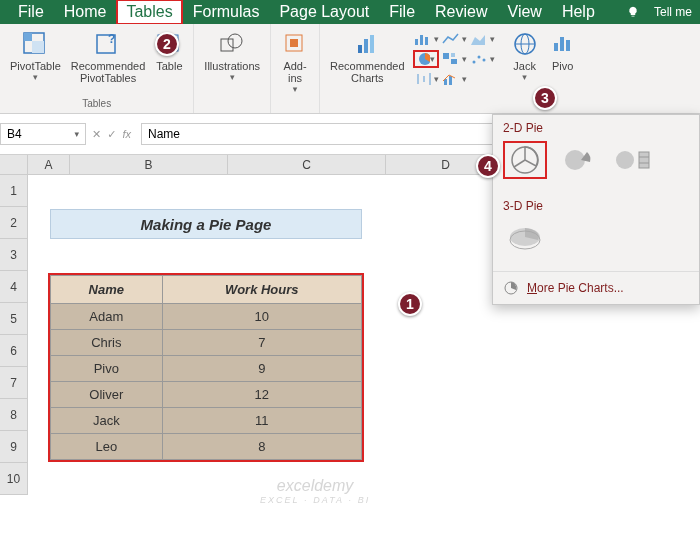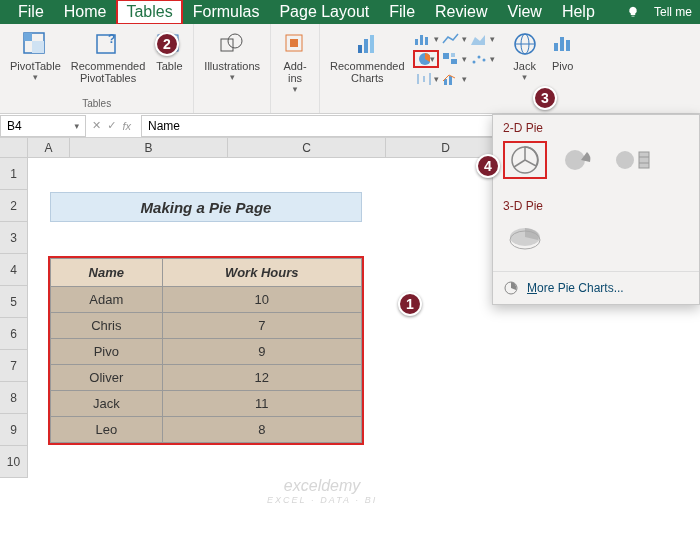--- a/index.html
+++ b/index.html
@@ -16,21 +16,21 @@
 .rgroup .icons { display: flex; gap: 2px; flex: 1; align-items: flex-start; }
 .rbtn { display: flex; flex-direction: column; align-items: center; font-size: 11px; color: #444; padding: 2px 4px; cursor: pointer; }
 .rbtn .ic { width: 28px; height: 28px; display: flex; align-items: center; justify-content: center; margin-bottom: 2px; }
 .rgroup .glabel { font-size: 10px; color: #666; padding-top: 2px; }
 
 .smallchart-row { display: flex; gap: 2px; flex-wrap: wrap; width: 90px; }
 .smallchart { width: 26px; height: 18px; display: flex; align-items: center; justify-content: center; cursor: pointer; }
 
 .pie-highlight { border: 2px solid #d92424; padding: 0 2px; }
 
-.namebar { height: 24px; background: #fff; border-bottom: 1px solid #d0d0d0; display: flex; align-items: center; }
+.namebar { height: 41px; background: #fff; border-bottom: 1px solid #d0d0d0; display: flex; align-items: center; }
 .namebox { width: 86px; border: 1px solid #ccc; height: 22px; display: flex; align-items: center; padding: 0 6px; font-size: 12px; justify-content: space-between; }
 .fxbox { border: 1px solid #ccc; height: 22px; flex: 1; display: flex; align-items: center; padding: 0 6px; font-size: 12px; margin-left: 4px; }
 .nb-btns { display: flex; align-items: center; gap: 6px; margin: 0 6px; color: #999; font-size: 11px; }
 
 .sheet { position: relative; }
 .colhdr { display: flex; height: 20px; background: #e6e6e6; border-bottom: 1px solid #ccc; }
 .colhdr .ch { border-right: 1px solid #ccc; font-size: 12px; color: #444; display: flex; align-items: center; justify-content: center; }
 .ch-sel { background: #e6e6e6; width: 28px; border-right: 1px solid #ccc; }
 .rows { display: flex; }
 .rowhdrs { display: flex; flex-direction: column; }
@@ -45,23 +45,23 @@
 .data-table td { background: #c9bba8; border: 1px solid #999; padding: 5px; font-size: 13px; text-align: center; color: #333; }
 
 .callout { position: absolute; width: 24px; height: 24px; border-radius: 50%; background: #7b1e2e; color: #fff; font-weight: bold; font-size: 14px; display: flex; align-items: center; justify-content: center; border: 2px solid #fff; box-shadow: 0 1px 3px rgba(0,0,0,.4); z-index: 50; }
 
 .dropdown { position: absolute; right: 0; top: 114px; width: 208px; background: #f3f2f1; border: 1px solid #c8c8c8; box-shadow: 0 4px 12px rgba(0,0,0,.25); z-index: 40; }
 .dropdown .section { padding: 6px 10px; }
 .dropdown .stitle { font-size: 12px; font-weight: normal; color: #7f1d1d; margin-bottom: 6px; }
 .dropdown .opts { display: flex; gap: 10px; padding-bottom: 8px; }
 .dropdown .opt { width: 44px; height: 38px; display: flex; align-items: center; justify-content: center; cursor: pointer; }
 .dropdown .opt.hl { border: 2px solid #d92424; }
-.dropdown .more { border-top: 1px solid #ddd; padding: 8px 10px; font-size: 12px; color: #0c4a6e; display: flex; align-items: center; gap: 8px; cursor: pointer; }
-
-.watermark { position: absolute; bottom: 30px; left: 267px; color: #d6d6d6; font-size: 16px; font-style: italic; z-index: 5; text-align: center; }
+.dropdown .more { border-top: 1px solid #ddd; padding: 8px 10px; font-size: 12px; color: #7f1d1d; display: flex; align-items: center; gap: 8px; cursor: pointer; }
+
+.watermark { position: absolute; bottom: 30px; left: 260px; color: #d6d6d6; font-size: 16px; font-style: italic; z-index: 5; text-align: center; }
 .watermark .sub { font-size: 9px; letter-spacing: 2px; }
 
 .chev { font-size: 9px; color: #666; }
 </style>
 </head>
 <body>
 
 <div class="titlebar">
   <span class="tab">File</span>
   <span class="tab">Home</span>

